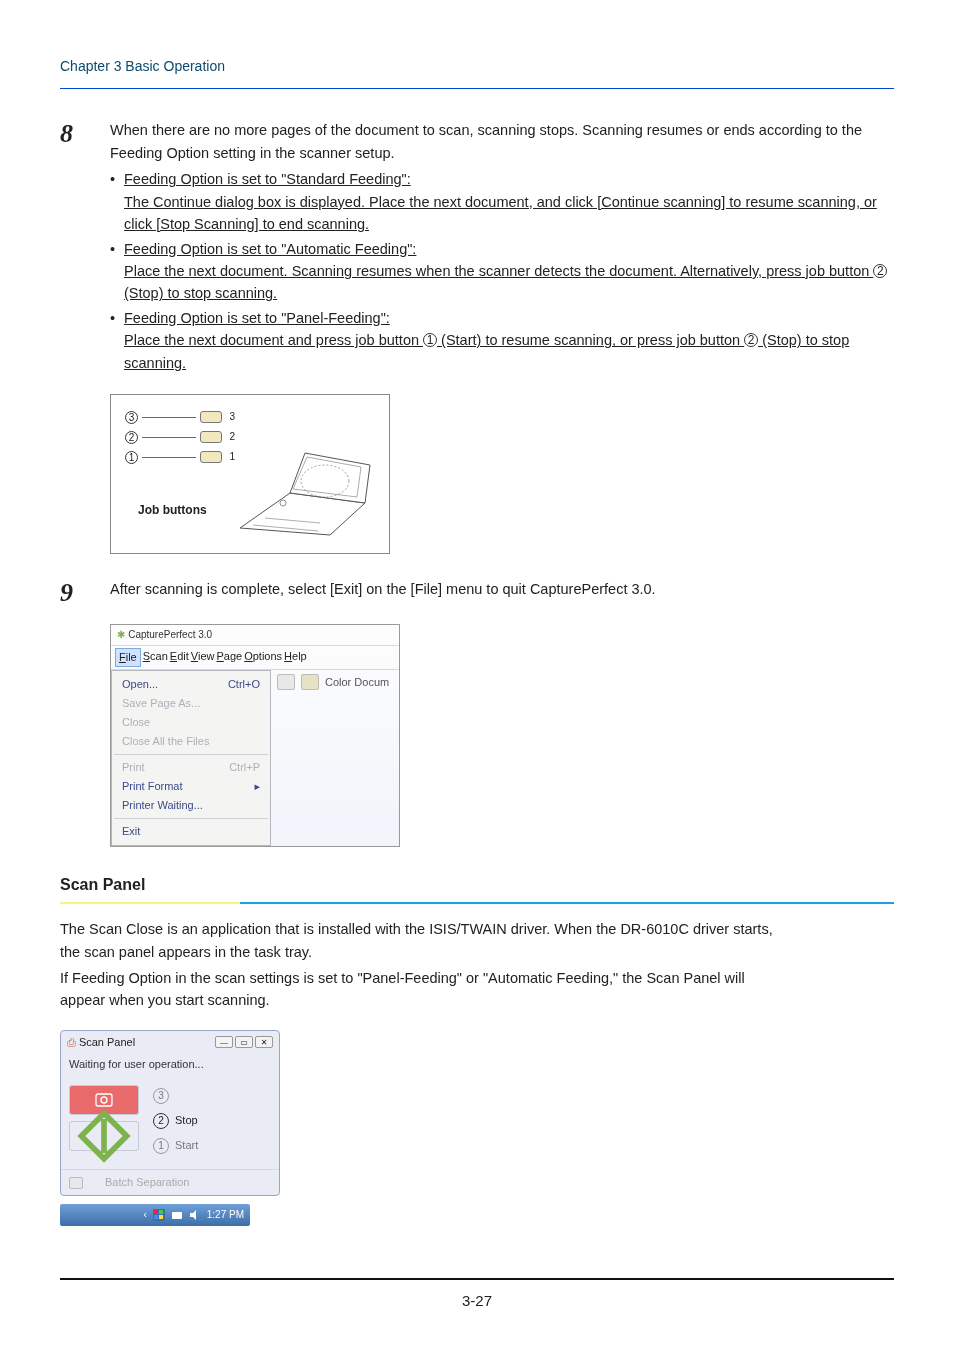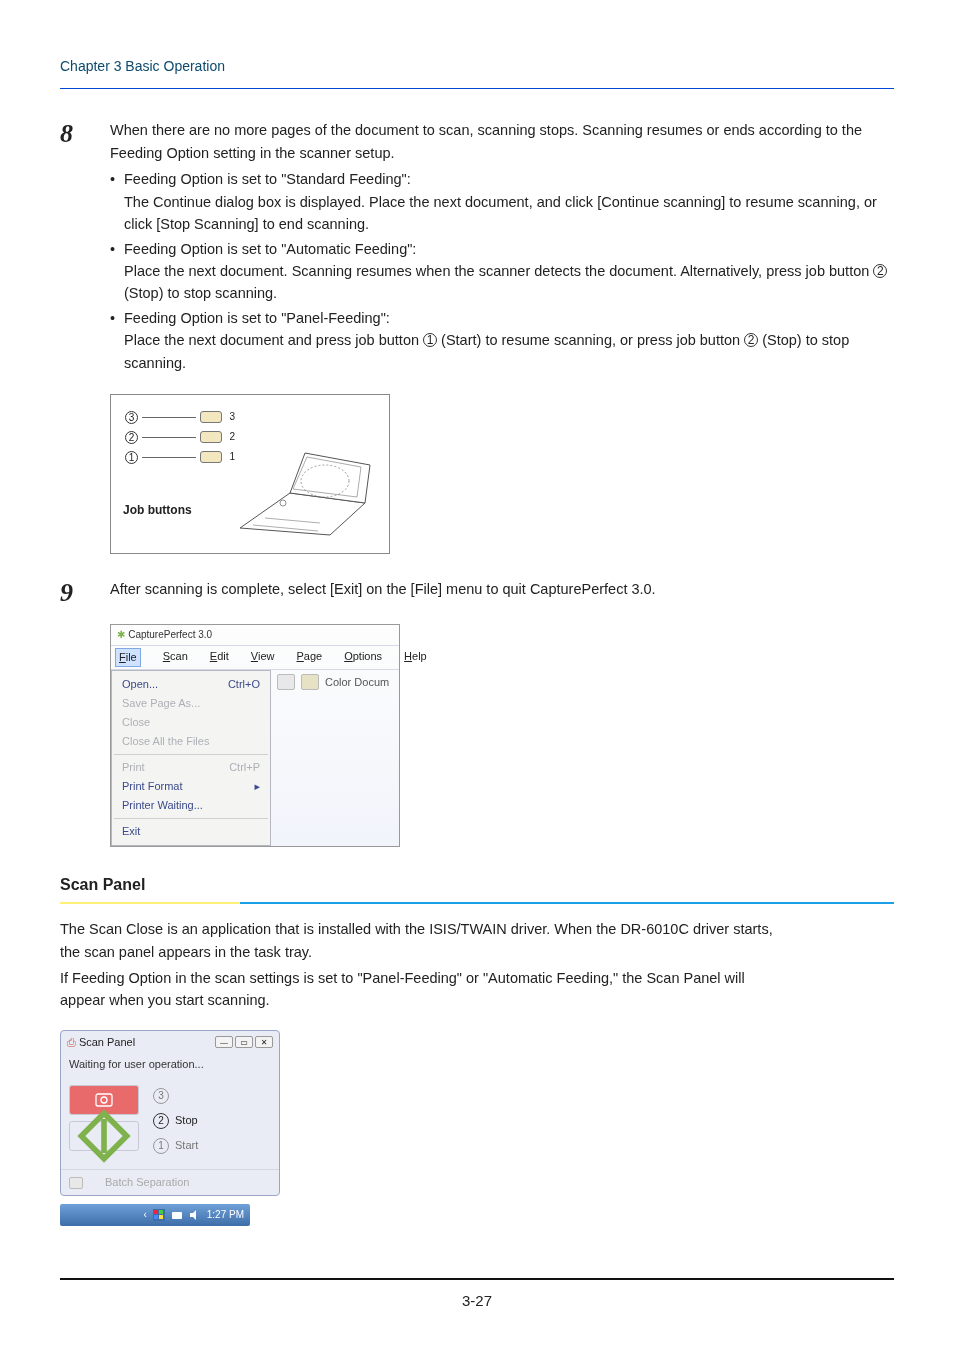--- a/index.html
+++ b/index.html
@@ -31,21 +31,21 @@
     width: 50px;
     flex-shrink: 0;
     line-height: 1;
     padding-top: 2px;
   }
   .step-body { flex: 1; }
   .step-body p { margin-bottom: 4px; }
   .bullet-list { margin-top: 4px; }
   .bullet-item { display: flex; margin-bottom: 2px; }
   .bullet-dot { width: 14px; flex-shrink: 0; }
-  .bullet-text { flex: 1; }
+  .bullet-text { flex: 1; text-decoration: underline; }
   .circled { display: inline-block; font-size: 12px; border: 1px solid #333; border-radius: 50%; width: 14px; height: 14px; text-align: center; line-height: 13px; vertical-align: 1px; }
 
   
   .scanner-box {
     width: 280px; height: 160px;
     border: 1px solid #888;
     margin: 12px 0 24px 50px;
     position: relative;
     background: #fff;
   }
@@ -53,34 +53,34 @@
     position: absolute;
     right: 14px; bottom: 10px;
     width: 140px; height: 110px;
   }
   .scanner-body svg { width: 100%; height: 100%; }
   .jb-line { position: absolute; font-size: 11px; display: flex; align-items: center; }
   .jb-num { display: inline-block; border: 1px solid #333; border-radius: 50%; width: 13px; height: 13px; font-size: 10px; line-height: 12px; text-align: center; margin-right: 4px; }
   .jb-btn { display: inline-block; border: 1px solid #777; border-radius: 3px; width: 22px; height: 12px; margin: 0 4px; }
   .jb-lbl { font-size: 10px; margin-left: 3px;}
   .job-buttons-label {
-    position: absolute; left: 12px; bottom: 34px;
+    position: absolute; left: 27px; bottom: 34px;
     font-weight: bold; font-size: 12px;
   }
 
   
   .cap-window {
     width: 290px;
     border: 1px solid #999;
     margin: 10px 0 26px 50px;
     background: linear-gradient(#fdfdfd,#f1f4fb);
     font-size: 11px;
   }
   .cap-title { padding: 2px 6px; color: #333; border-bottom: 1px solid #d5d9e5; font-size:10px;}
-  .cap-menubar { display: flex; padding: 2px 4px; gap: 22px; border-bottom: 1px solid #d5d9e5; }
+  .cap-menubar { display: flex; padding: 2px 4px; gap: 2px; border-bottom: 1px solid #d5d9e5; }
   .cap-menubar span { cursor: default; }
   .cap-menubar .sel { background: #cfe2ff; padding: 0 3px; border: 1px solid #7fa8e5;}
   .cap-under { text-decoration: underline; text-decoration-thickness: 1px; }
   .cap-body { display: flex; justify-content: space-between; }
   .cap-dropdown {
     width: 160px;
     background: #f4f4f2;
     border: 1px solid #b5b8c1;
     margin: 0 0 0 0;
     padding: 4px 0;

